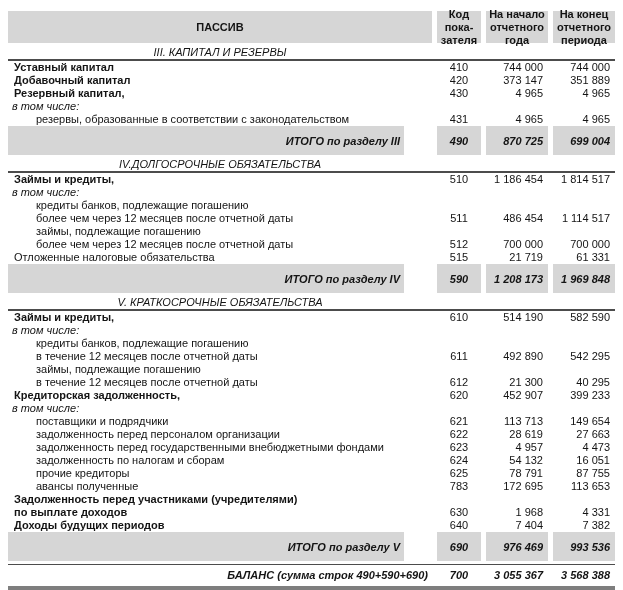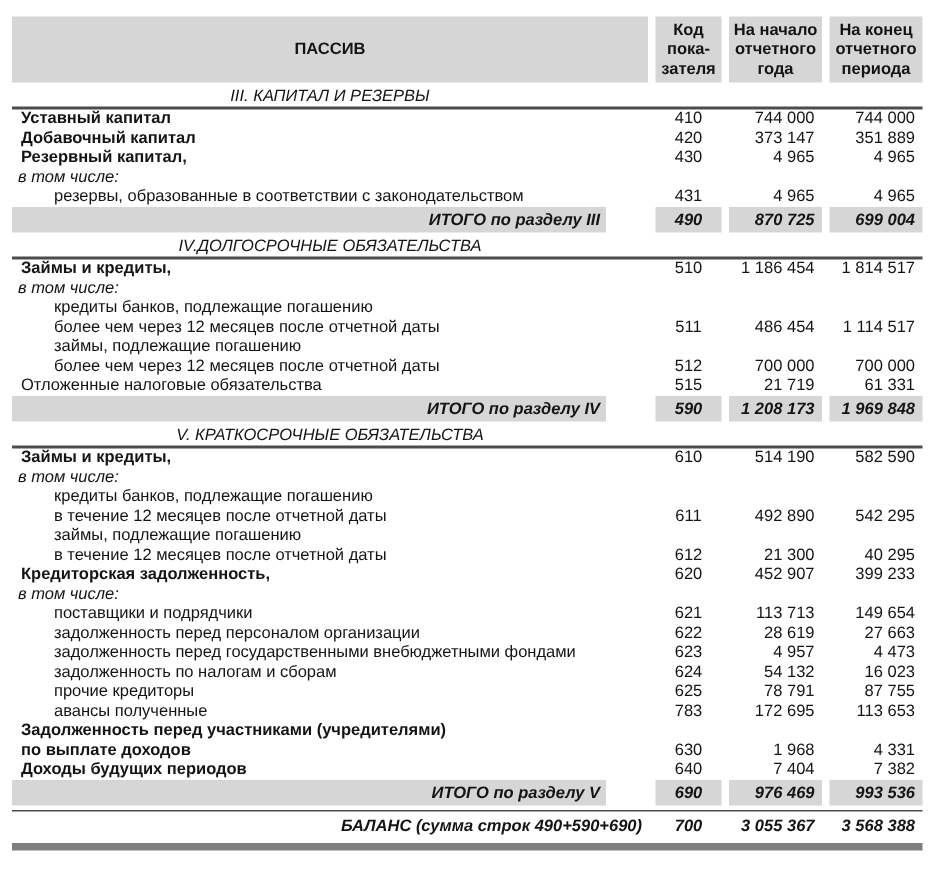--- a/index.html
+++ b/index.html
@@ -17,39 +17,39 @@
   }
   .row{display:flex;column-gap:5px;align-items:center;}
   .c{box-sizing:border-box;}
   .label{flex:1 1 auto;min-width:0;padding-left:6px;}
   .code{flex:0 0 44px;width:44px;text-align:center;}
   .v{flex:0 0 62px;width:62px;text-align:right;padding-right:5px;}
 
   
   .header-row{align-items:stretch;}
   .header-row .c{
-    background:var(--shade);height:44px;
+    background:var(--shade);height:32px;
     display:flex;align-items:center;justify-content:center;
     text-align:center;font-weight:bold;line-height:13px;
     white-space:pre-line;padding:0;
   }
   .header-row .label{padding-left:0;}
 
   
   .section-row{border-bottom:2px solid var(--line);padding:3px 0 1px 0;}
   .section-label{width:424px;text-align:center;font-style:italic;}
 
   
   .item{height:13px;line-height:13px;}
   .row.bold .label{font-weight:bold;}
   .row.italic .label{font-style:italic;padding-left:4px;}
   .row.indent .label{padding-left:28px;}
 
   
-  .total{height:17px;font-weight:bold;font-style:italic;align-items:stretch;}
+  .total{height:29px;font-weight:bold;font-style:italic;align-items:stretch;}
   .total .c{background:var(--shade);display:flex;align-items:center;}
   .total .label{justify-content:flex-end;padding-right:4px;}
   .total .code{justify-content:center;margin-left:28px;}
   .total .v{justify-content:flex-end;}
 
   
   .balance{height:16px;line-height:16px;font-weight:bold;font-style:italic;
     border-top:1px solid var(--line);margin-top:3px;padding-top:2px;}
   .balance .label{text-align:right;padding-right:4px;}
 
@@ -230,21 +230,21 @@
       <div class="row item indent">
         <div class="c label">задолженность перед государственными внебюджетными фондами</div>
         <div class="c code">623</div>
         <div class="c v">4 957</div>
         <div class="c v">4 473</div>
       </div>
       <div class="row item indent">
         <div class="c label">задолженность по налогам и сборам</div>
         <div class="c code">624</div>
         <div class="c v">54 132</div>
-        <div class="c v">16 023</div>
+        <div class="c v">16 051</div>
       </div>
       <div class="row item indent">
         <div class="c label">прочие кредиторы</div>
         <div class="c code">625</div>
         <div class="c v">78 791</div>
         <div class="c v">87 755</div>
       </div>
       <div class="row item indent">
         <div class="c label">авансы полученные</div>
         <div class="c code">783</div>

